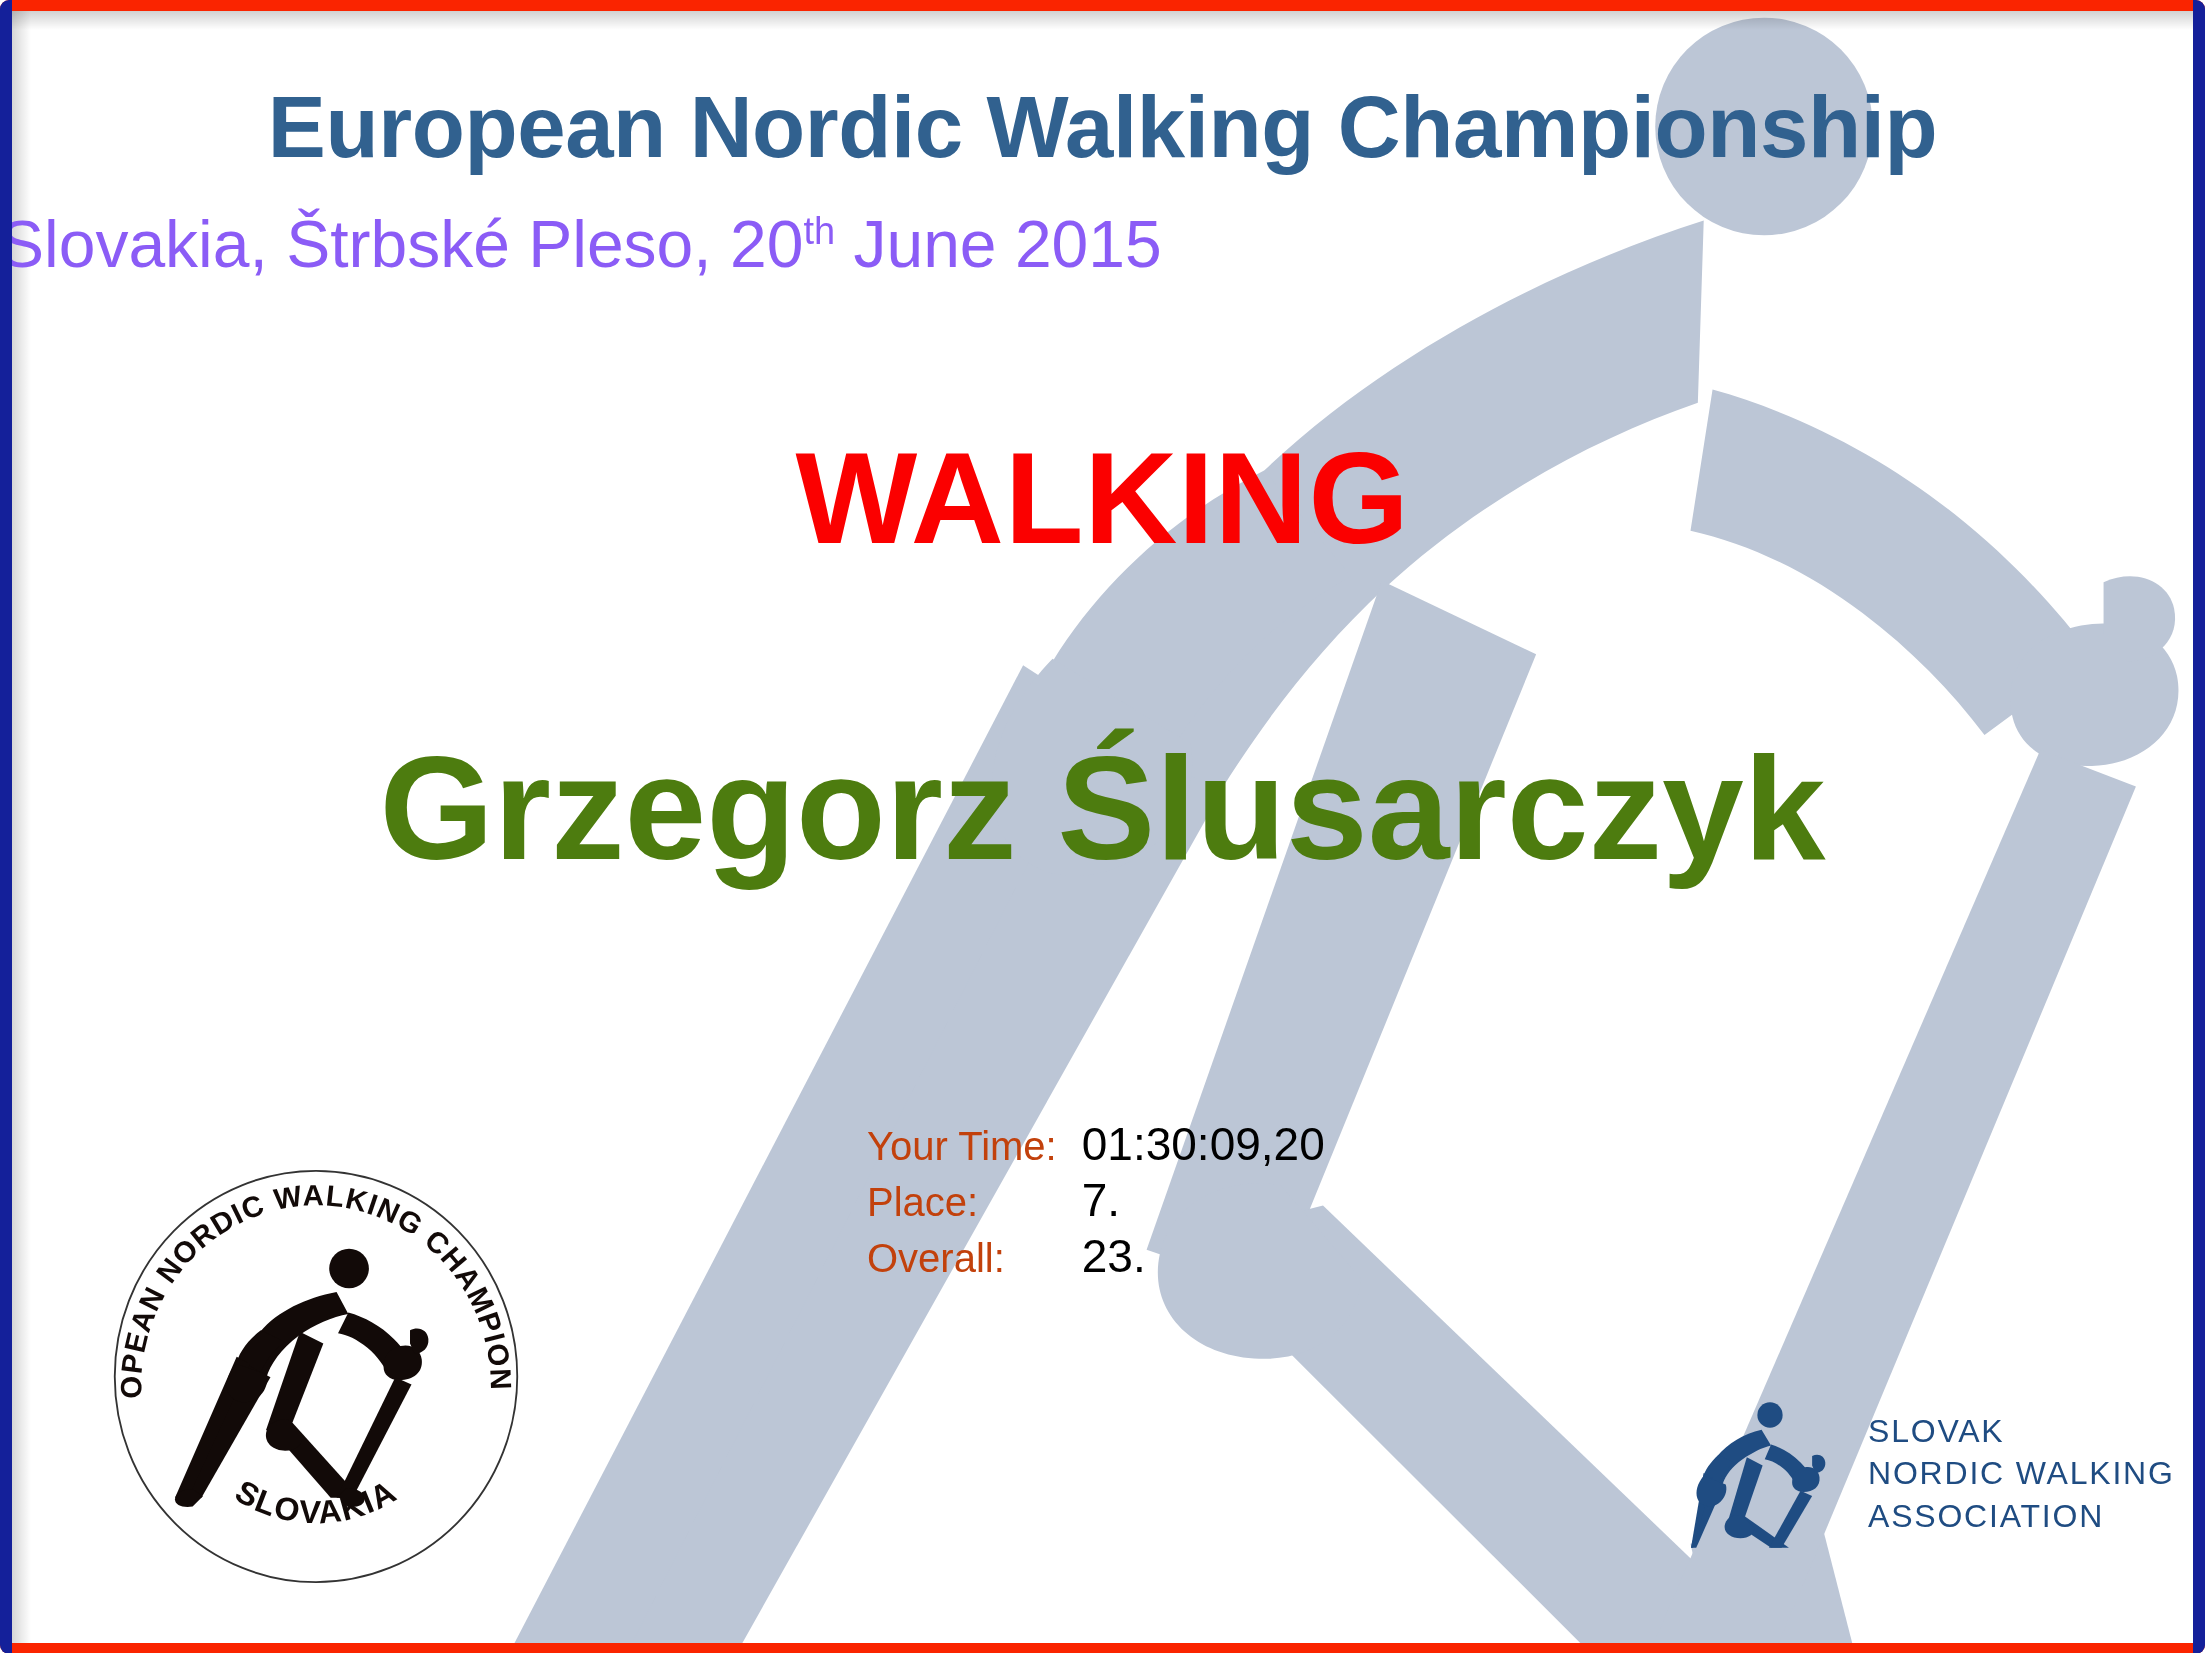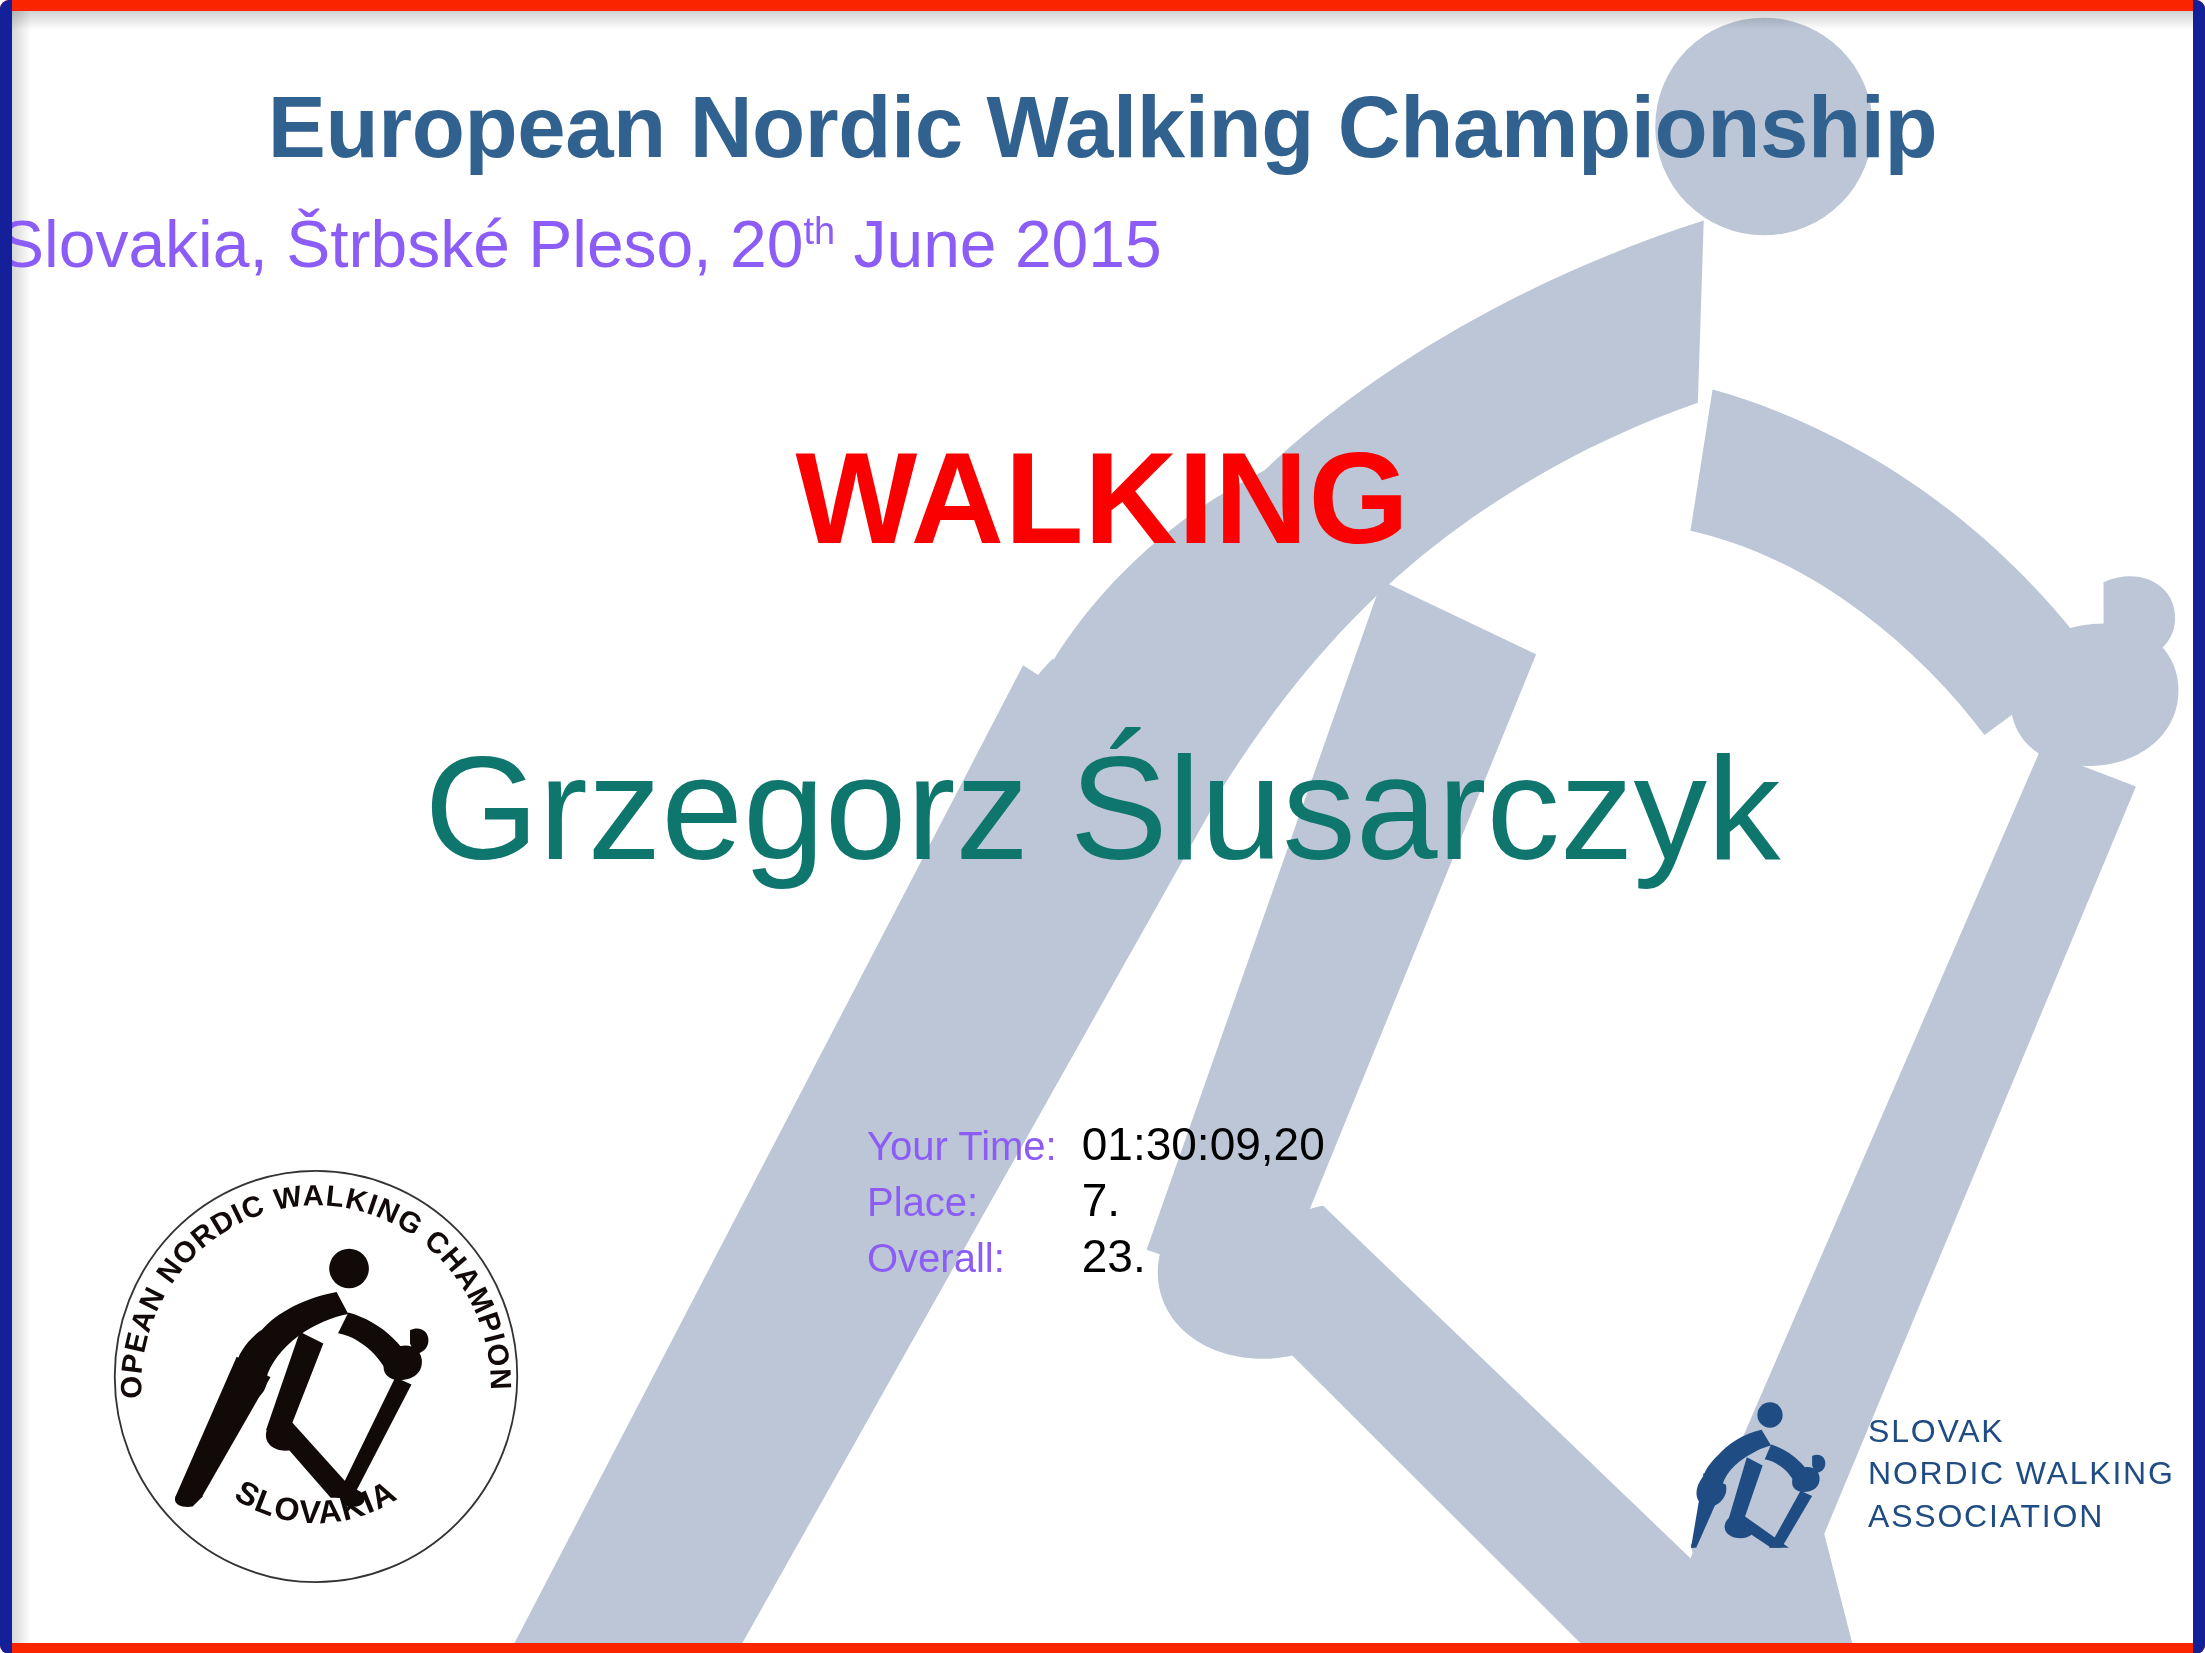--- a/index.html
+++ b/index.html
@@ -115,43 +115,44 @@
   .athlete-wrap {
     position: absolute;
     left: 0; top: 731px;
     width: 2205px;
     text-align: center;
     z-index: 25;
   }
   .athlete {
     display: inline-block;
     font-size: 147px;
-    color: #0f766e;
+    color: #4d7c0f;
     line-height: 1.05;
     white-space: nowrap;
+    font-weight: bold;
   }
 
   
   .results {
     position: absolute;
     left: 867px;
     top: 1116px;
     z-index: 30;
   }
   .results table {
     border-collapse: collapse;
   }
   .results td {
     padding: 0;
     vertical-align: baseline;
     line-height: 1.22;
   }
   .res-label {
     font-size: 40px;
-    color: #8b5cf6;
+    color: #c2410c;
     padding-right: 25px !important;
     white-space: nowrap;
   }
   .res-value {
     font-size: 46px;
     color: #000000;
     white-space: nowrap;
   }
 
   

